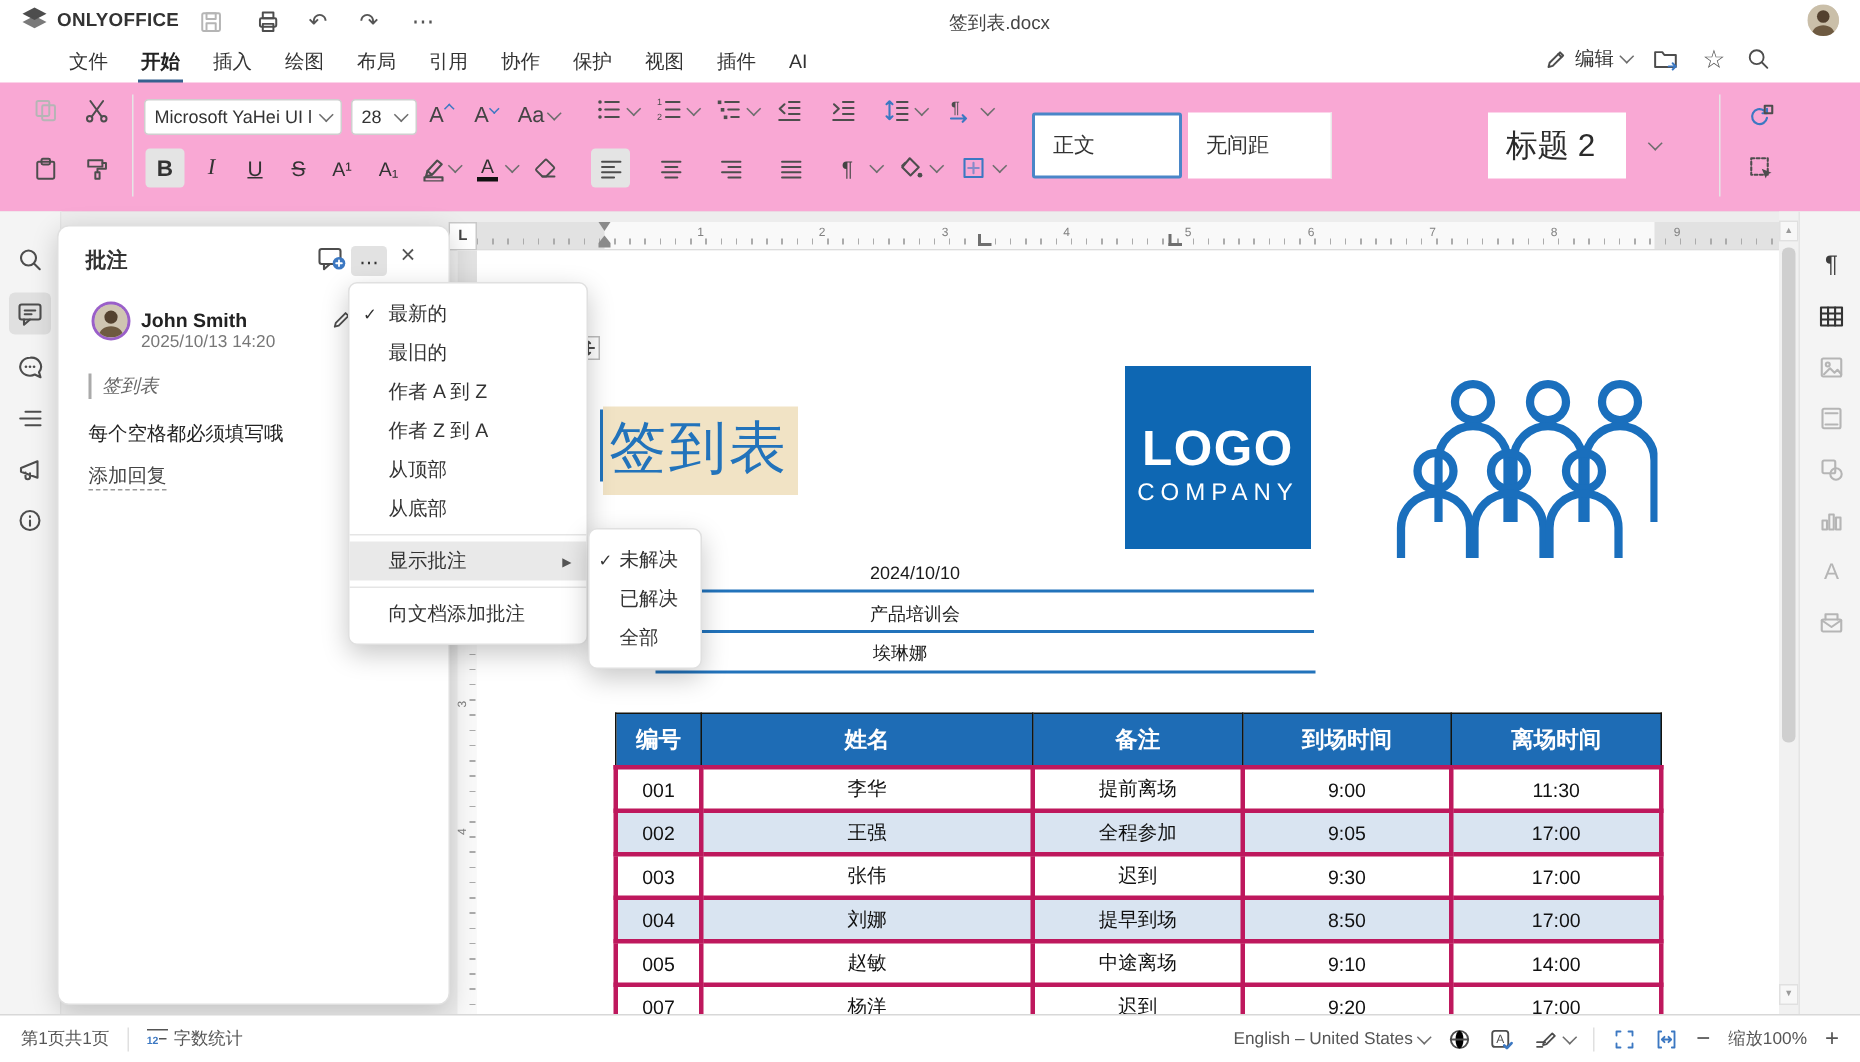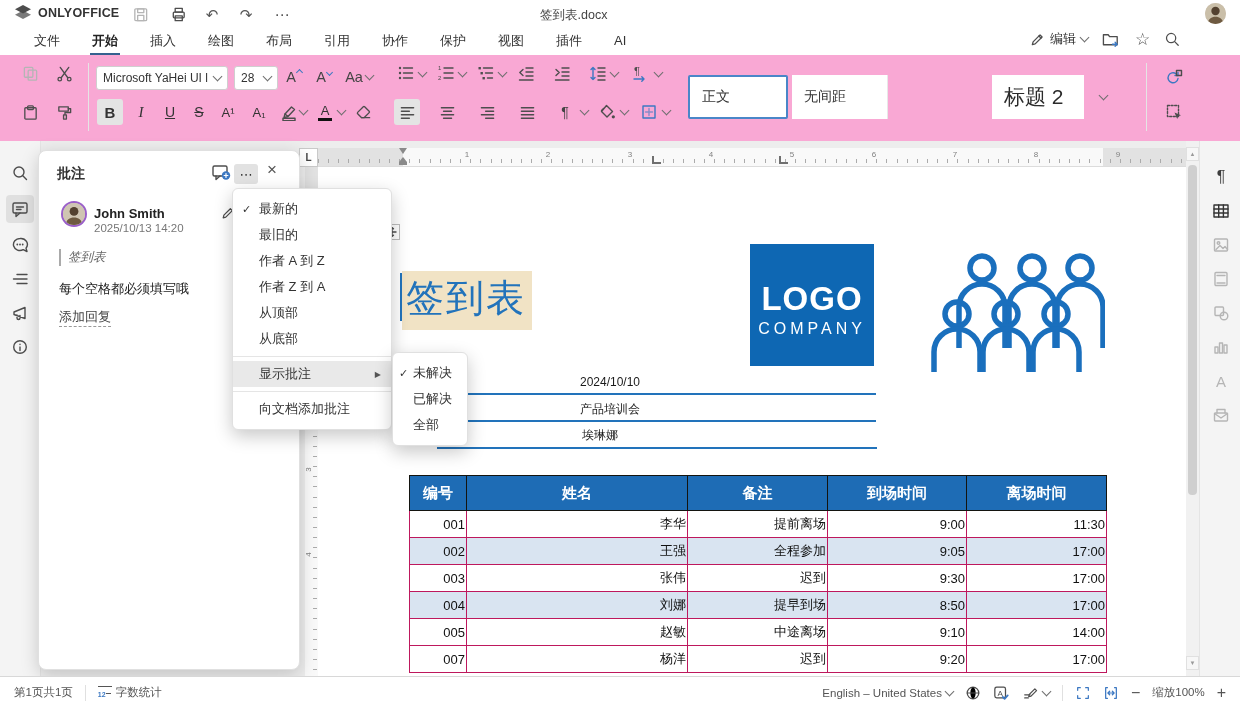--- a/index.html
+++ b/index.html
@@ -57,21 +57,21 @@
   .vnum{position:absolute;left:1px;font-size:8px;color:#808080;transform:rotate(-90deg)}
   .tabsel{left:299px;top:148px;width:17px;height:17px;background:#fff;border:1px solid #c9c9c9;
           font-size:10px;font-weight:bold;color:#444;display:flex;align-items:center;justify-content:center}
   
   .page{left:318px;top:167px;width:868px;height:509px;background:#fff;overflow:hidden}
   .doc-title-hl{background:#f1e3c5;color:#2273bb;font-size:38px;letter-spacing:2px;padding:2px 6px 6px 4px}
   .fieldline{position:absolute;height:0;border-top:2px solid #2273bb}
   .fieldtext{position:absolute;width:220px;text-align:center;font-size:12px;color:#1a1a1a}
   table.signin{border-collapse:collapse;table-layout:fixed;font-size:13px;color:#111}
   table.signin th{background:#1e6cb5;color:#fff;font-size:15px;font-weight:bold;height:32px;border:1px solid #14140f}
-  table.signin td{height:24px;text-align:right;border:1px solid #be185d}
+  table.signin td{height:24px;text-align:center;border:3px solid #be185d}
   table.signin tr.alt td{background:#d9e4f1}
   
   .scrollv{left:1186px;top:141px;width:13px;height:535px;background:#f1f1f1}
   .thumb{position:absolute;left:2px;width:9px;background:#cfcfcf;border-radius:4px}
   .scrbtn{position:absolute;left:0;width:13px;height:14px;background:#f7f7f7;border:1px solid #e0e0e0;
           box-sizing:border-box;color:#9a9a9a;font-size:6px;display:flex;align-items:center;justify-content:center;cursor:pointer}
   
   .panel{left:38px;top:150px;width:260px;height:518px;background:#fff;border:1px solid #e0e0e0;
          border-radius:8px;box-shadow:0 5px 18px rgba(0,0,0,.18);z-index:10}
   .panel-title{font-size:14px;font-weight:bold;color:#333}
@@ -123,31 +123,31 @@
   </div>
   <div class="a tbtn" style="left:200px;top:3px">
     <span class="glyph">↶</span>
   </div>
   <div class="a tbtn" style="left:234px;top:3px">
     <span class="glyph">↷</span>
   </div>
   <div class="a tbtn" style="left:270px;top:3px">
     <span class="glyph">⋯</span>
   </div>
-  <div class="a doc-title" style="left:540px;top:7px;width:160px;text-align:left">签到表.docx</div>
+  <div class="a doc-title" style="left:540px;top:7px;width:160px;text-align:right">签到表.docx</div>
   <div class="a avatar" style="left:1205px;top:3px;width:21px;height:21px">
     <svg width="21" height="21" viewBox="0 0 21 21">
         <rect width="21" height="21" fill="#cabfa9"></rect>
         <circle cx="10.5" cy="8" r="4.2" fill="#53412f"></circle>
         <path d="M2.5 21c.6-5 4-7.2 8-7.2s7.4 2.2 8 7.2z" fill="#6e5a41"></path>
       </svg>
   </div>
 </div>
 
-<div class="a tabrow flex" style="gap:28px;padding-left:32px;box-sizing:border-box">
+<div class="a tabrow flex" style="gap:18px;padding-left:44px;box-sizing:border-box">
   <span class="tab">文件</span>
   <span class="tab active">开始</span>
   <span class="tab">插入</span>
   <span class="tab">绘图</span>
   <span class="tab">布局</span>
   <span class="tab">引用</span>
   <span class="tab">协作</span>
   <span class="tab">保护</span>
   <span class="tab">视图</span>
   <span class="tab">插件</span>

